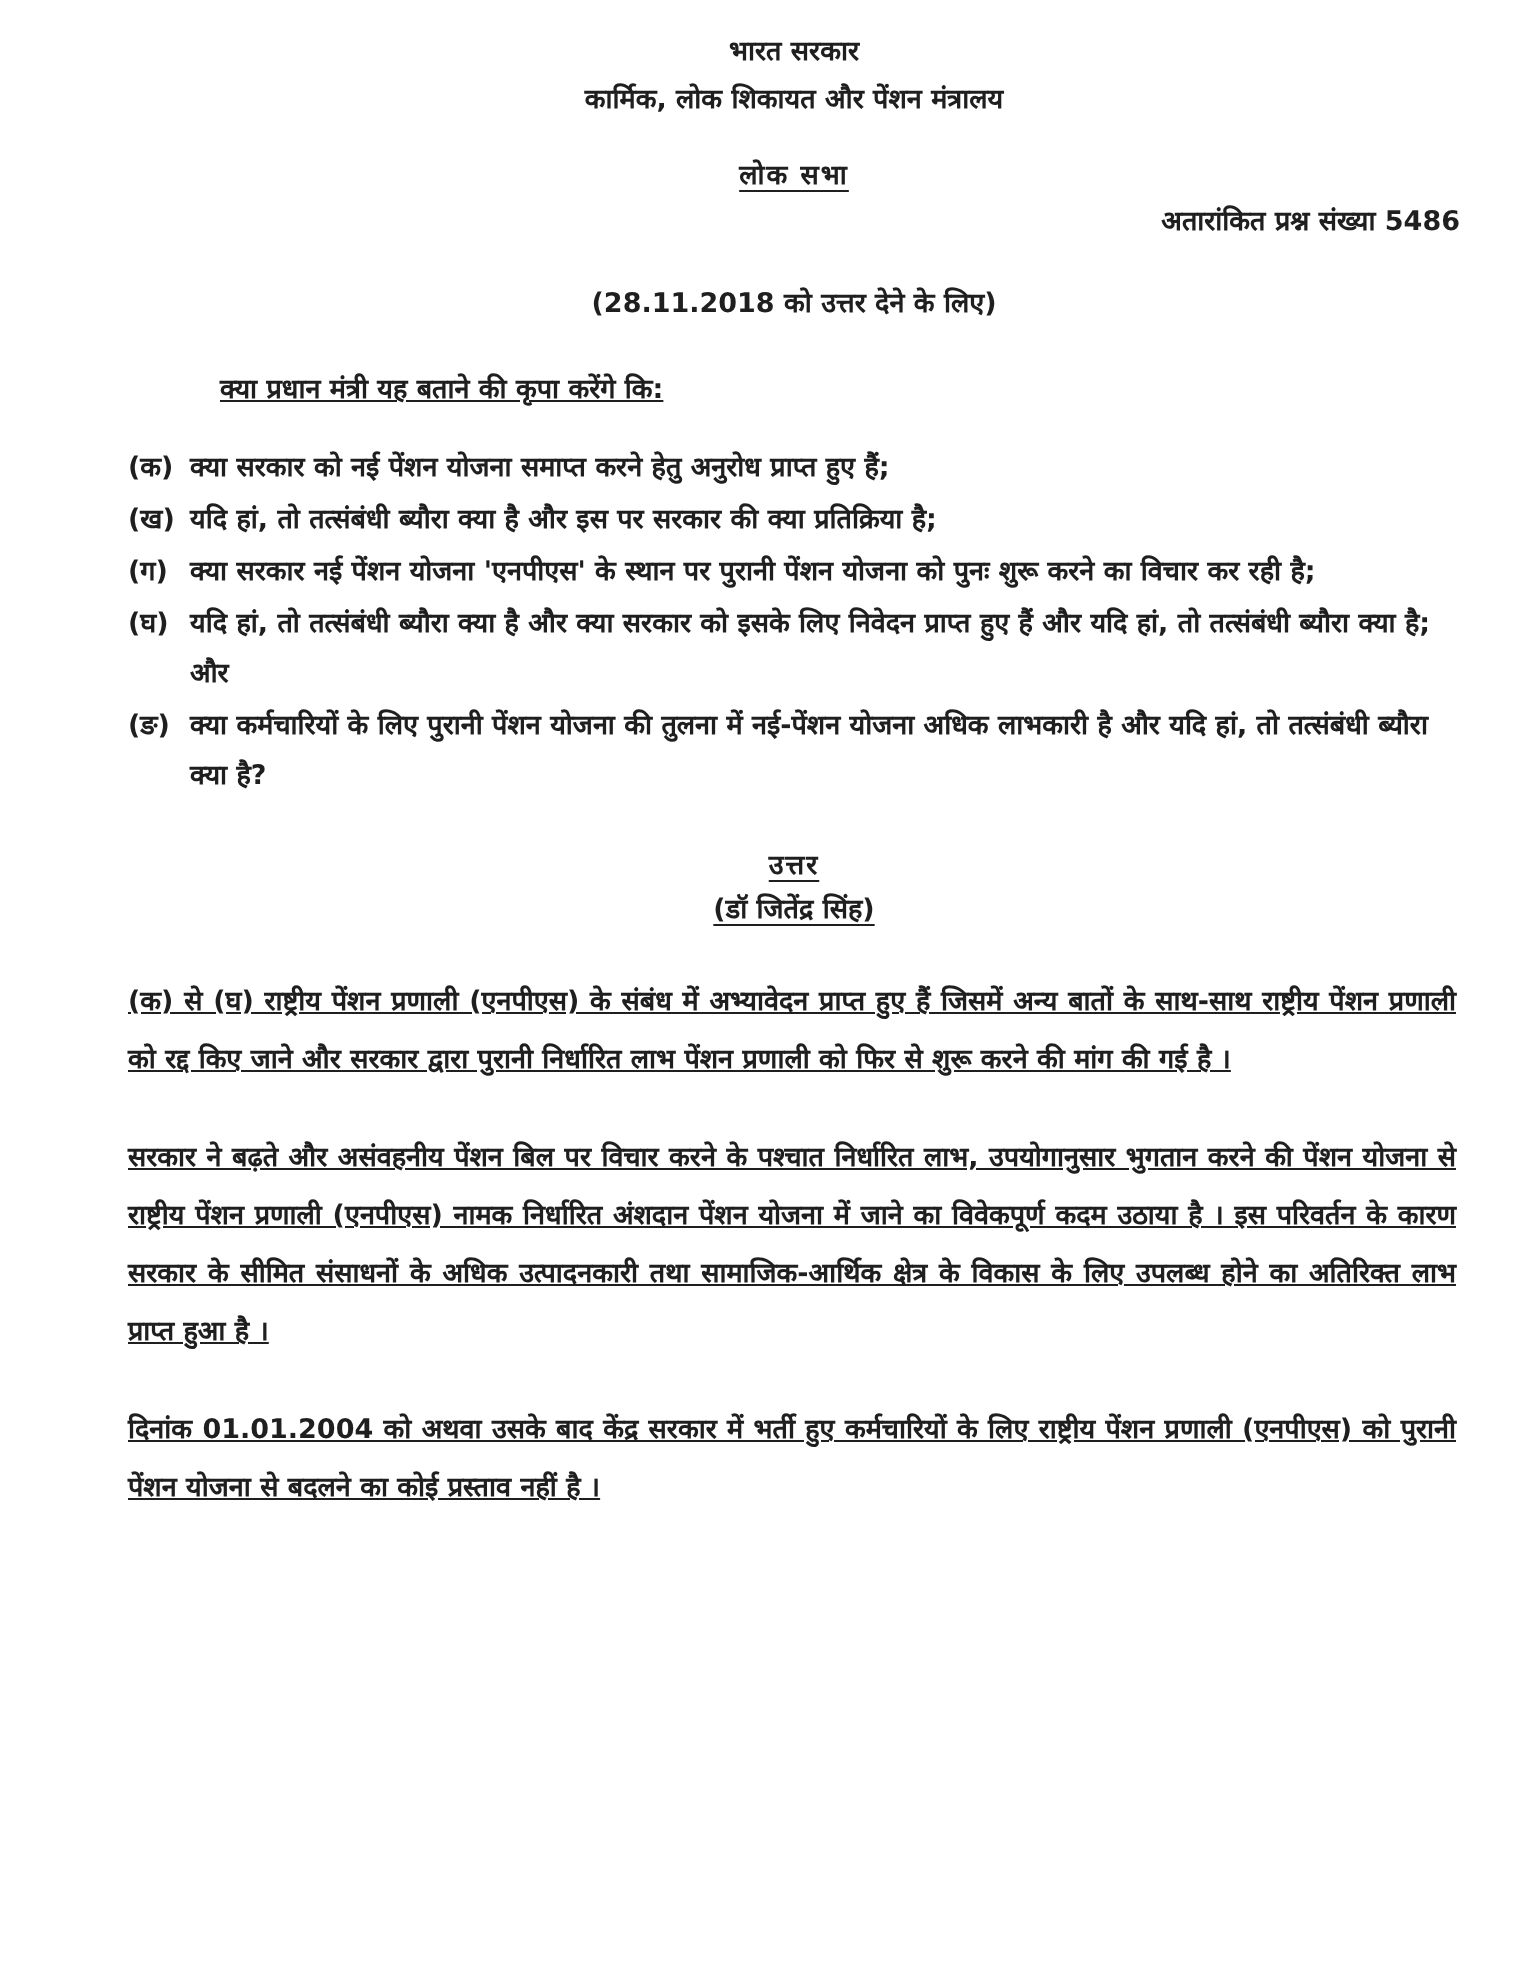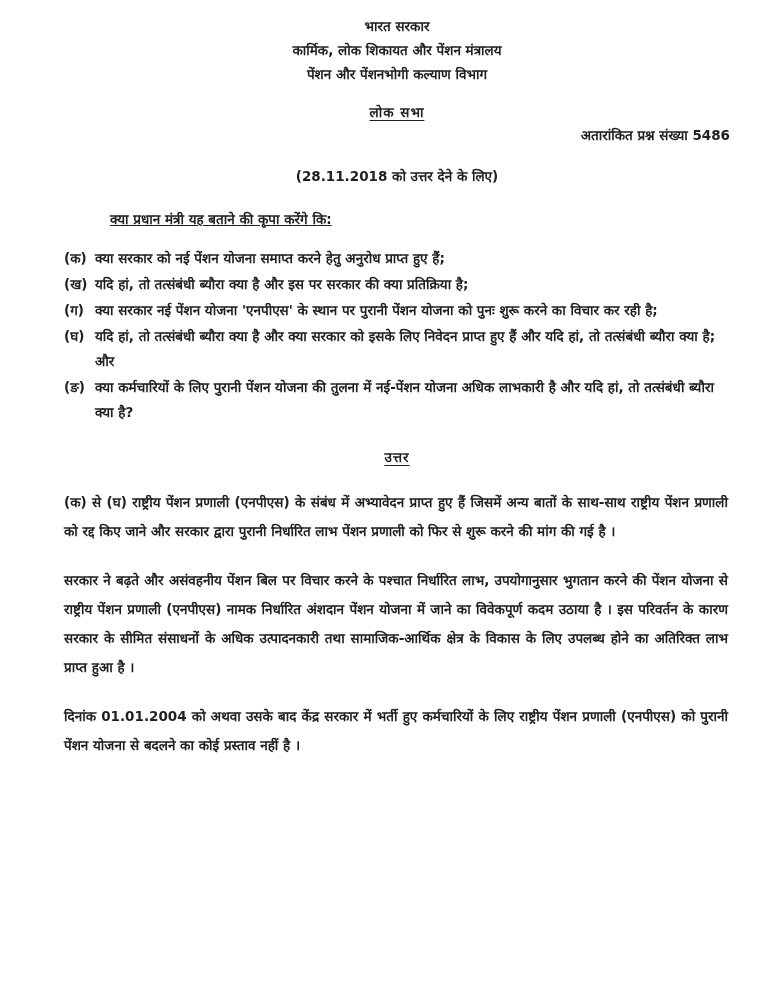--- a/index.html
+++ b/index.html
@@ -48,31 +48,31 @@
 
   .answer-h  { margin-top: 21px; line-height: 22px; letter-spacing: 1px; }
   .minister  { margin-top: 21px; line-height: 23px; }
   .minister2 { margin-top: 0;  line-height: 23px; }
 
   .para {
     margin: 20px 0 0 0;
     line-height: 29px;
     text-align: justify;
     padding-right: 2px;
+    text-decoration: underline;
   }
 </style>
 </head>
 <body>
 
 <div class="page">
 
   <div class="center hdr">
     <div>भारत सरकार</div>
     <div>कार्मिक, लोक शिकायत और पेंशन मंत्रालय</div>
-    <div>पेंशन और पेंशनभोगी कल्याण विभाग</div>
   </div>
 
   <div class="center u house">लोक सभा</div>
   <div class="center qno">अतारांकित प्रश्न संख्या 5486</div>
   <div class="center date">(28.11.2018 को उत्तर देने के लिए)</div>
 
 
   <div class="intro">क्या प्रधान मंत्री यह बताने की कृपा करेंगे कि:</div>
 
   <div class="qlist">
@@ -92,18 +92,19 @@
       <span class="qlabel">(घ)</span>
       <span class="qtext">यदि हां, तो तत्संबंधी ब्यौरा क्या है और क्या सरकार को इसके लिए निवेदन प्राप्त हुए हैं और यदि हां, तो तत्संबंधी ब्यौरा क्या है; और</span>
     </div>
     <div class="qitem">
       <span class="qlabel">(ङ)</span>
       <span class="qtext">क्या कर्मचारियों के लिए पुरानी पेंशन योजना की तुलना में नई-पेंशन योजना अधिक लाभकारी है और यदि हां, तो तत्संबंधी ब्यौरा क्या है?</span>
     </div>
   </div>
 
   <div class="center u answer-h">उत्तर</div>
+  <div class="center u minister2">(डॉ जितेंद्र सिंह)</div>
 
   <p class="para">(क) से (घ) राष्ट्रीय पेंशन प्रणाली (एनपीएस) के संबंध में अभ्यावेदन प्राप्त हुए हैं जिसमें अन्य बातों के साथ-साथ राष्ट्रीय पेंशन प्रणाली को रद्द किए जाने और सरकार द्वारा पुरानी निर्धारित लाभ पेंशन प्रणाली को फिर से शुरू करने की मांग की गई है ।</p>
   <p class="para">सरकार ने बढ़ते और असंवहनीय पेंशन बिल पर विचार करने के पश्चात निर्धारित लाभ, उपयोगानुसार भुगतान करने की पेंशन योजना से राष्ट्रीय पेंशन प्रणाली (एनपीएस) नामक निर्धारित अंशदान पेंशन योजना में जाने का विवेकपूर्ण कदम उठाया है । इस परिवर्तन के कारण सरकार के सीमित संसाधनों के अधिक उत्पादनकारी तथा सामाजिक-आर्थिक क्षेत्र के विकास के लिए उपलब्ध होने का अतिरिक्त लाभ प्राप्त हुआ है ।</p>
   <p class="para">दिनांक 01.01.2004 को अथवा  उसके बाद केंद्र सरकार में भर्ती हुए कर्मचारियों के लिए राष्ट्रीय पेंशन प्रणाली (एनपीएस) को पुरानी पेंशन योजना से बदलने का कोई प्रस्ताव नहीं है ।</p>
 
 </div>
 
 </body></html>

